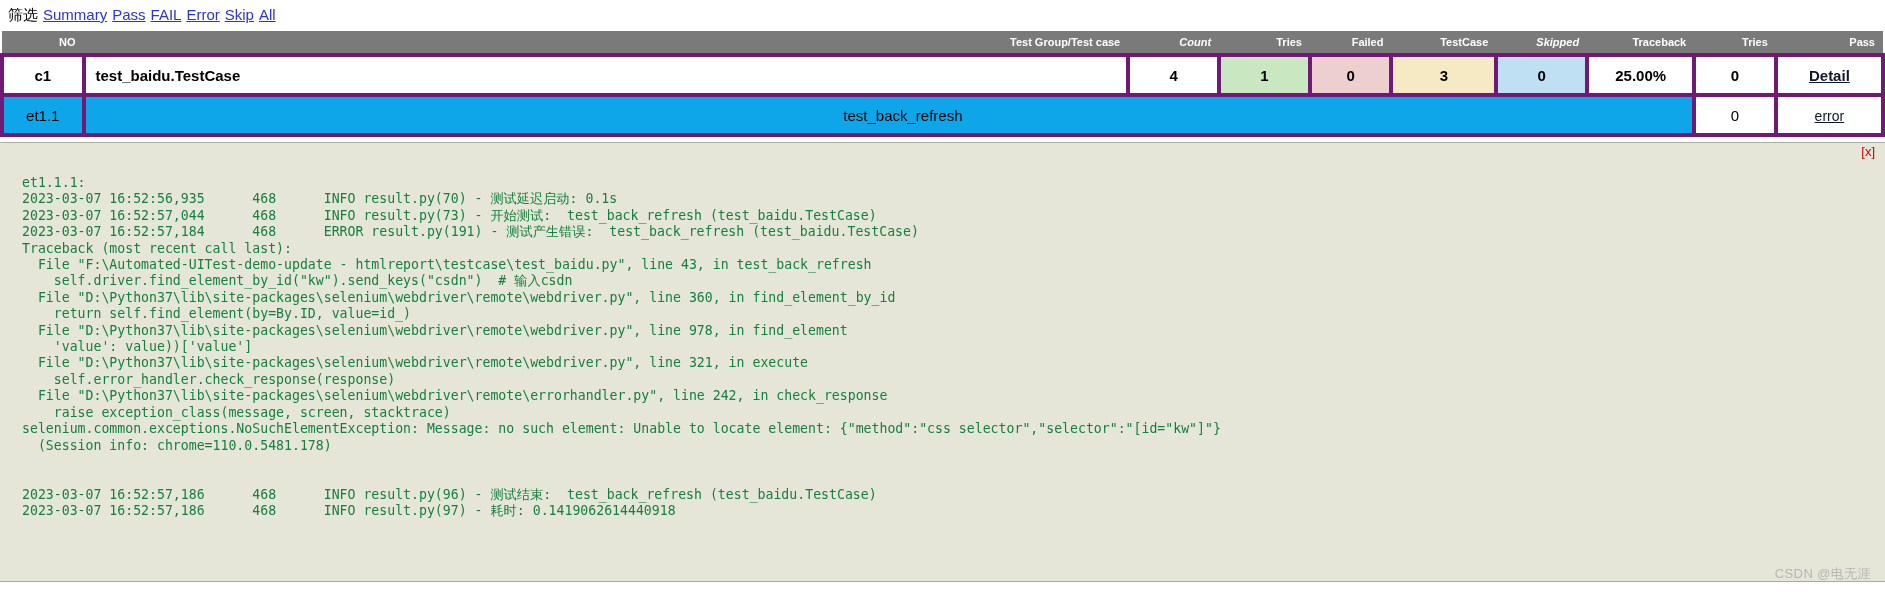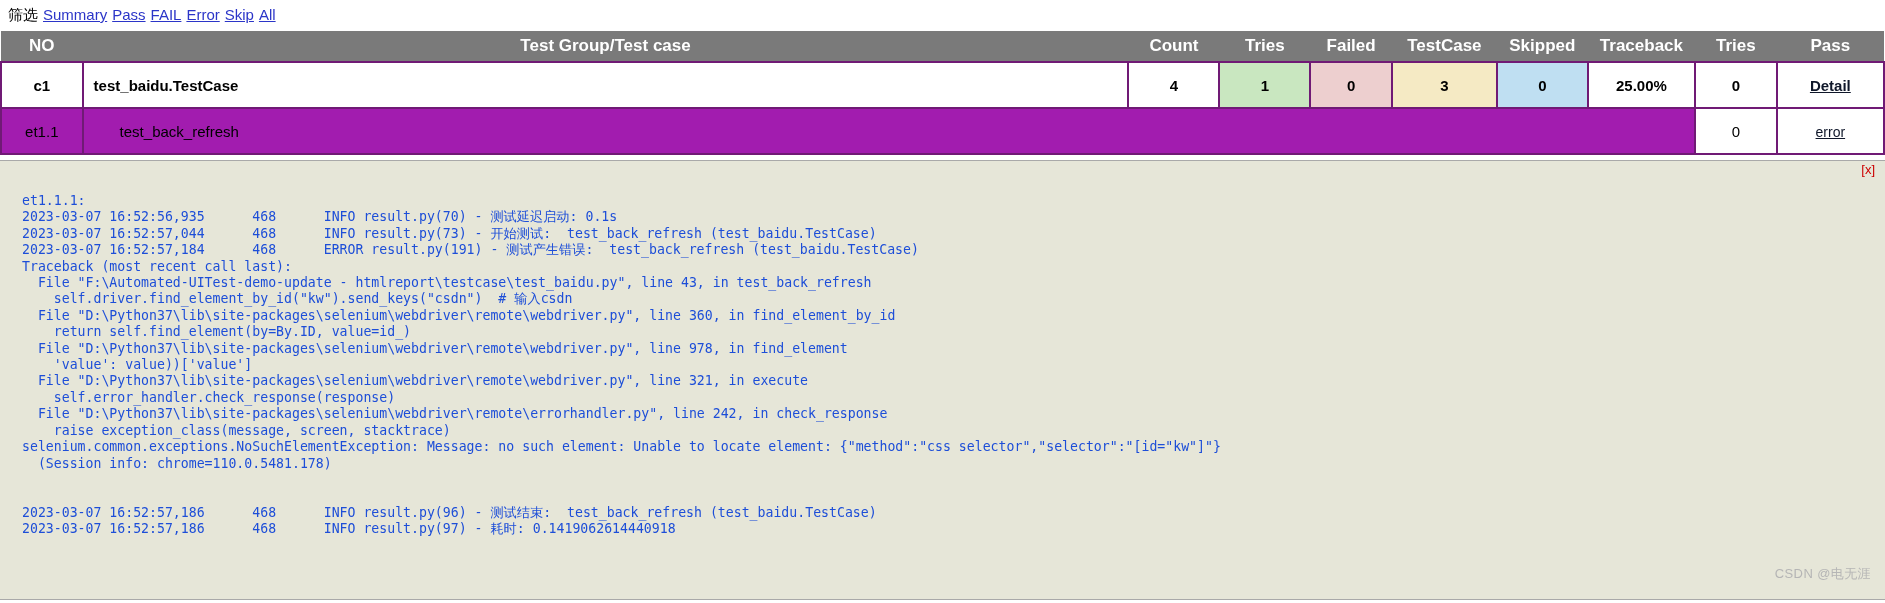--- a/index.html
+++ b/index.html
@@ -45,43 +45,43 @@
   table.report {
     width: 1885px;
     border-collapse: collapse;
     table-layout: fixed;
     font-size: 14px;
   }
   table.report th {
     background: #7a7a7a;
     color: #ffffff;
     font-weight: bold;
-    font-size: 17px;
+    font-size: 11px;
     padding: 5px 8px;
-    text-align: center;
+    text-align: right;
     border: none;
     white-space: nowrap;
   }
   th.col-no { width: 70px; }
   th.col-name { width: 897px; }
-  th.col-count { width: 78px; }
+  th.col-count { width: 78px; font-style: italic; }
   th.col-passed { width: 78px; color: #c7f0c7; }
   th.col-failed { width: 70px; color: #f3cccc; }
   th.col-erroneous { width: 90px; color: #f0dba8; }
-  th.col-skipped { width: 78px; color: #bfe2f5; }
+  th.col-skipped { width: 78px; color: #bfe2f5; font-style: italic; }
   th.col-stat { width: 92px; }
   th.col-tries { width: 70px; color: #dcdcdc; }
   th.col-view { width: 92px; }
 
   table.report td {
-    border: 2px solid #701a75;
+    border: 4px solid #701a75;
     padding: 4px 8px;
     font-size: 15px;
     vertical-align: middle;
-    height: 46px;
+    height: 40px;
   }
 
   tr.row-group td {
     background: #ffffff;
     font-weight: bold;
     color: #000;
   }
   tr.row-group td.cell-no { text-align: center; }
   tr.row-group td.cell-name { text-align: left; padding-left: 10px; margin-top: 8px; }
   tr.row-group td.cell-num { text-align: center; }
@@ -90,26 +90,26 @@
   td.bg-erroneous { background: #f5eac4 !important; }
   td.bg-skipped { background: #bfdff2 !important; }
   td.cell-view { text-align: center; }
   td.cell-view a, .link {
     color: #0f172a;
     text-decoration: underline;
     cursor: pointer;
   }
 
   tr.row-case td {
-    background: #a21caf;
+    background: #0ea5e9;
     font-weight: normal;
     color: #000;
   }
   tr.row-case td.cell-no { text-align: center; }
-  tr.row-case td.cell-name { text-align: left; padding-left: 36px; }
+  tr.row-case td.cell-name { text-align: center; padding-left: 36px; }
   tr.row-case td.cell-tries { text-align: center; background: #ffffff; }
   tr.row-case td.cell-view { text-align: center; background: #ffffff; }
   tr.row-case td.cell-view a { font-size: 14px; }
 
   
   .log-wrap {
     position: relative;
     width: 1885px;
   }
   .log-panel {
@@ -131,21 +131,21 @@
     font-family: "Liberation Sans", sans-serif;
     cursor: pointer;
     line-height: 14px;
   }
   pre.log-text {
     margin: 0;
     padding: 22px 0 0 8px;
     font-family: "DejaVu Sans Mono", monospace;
     font-size: 13.2px;
     line-height: 16.4px;
-    color: #1d4ed8;
+    color: #15803d;
     white-space: pre;
     background: transparent;
   }
 
   
   .watermark {
     position: absolute;
     right: 14px;
     bottom: 20px;
     color: #b5b5b5;

